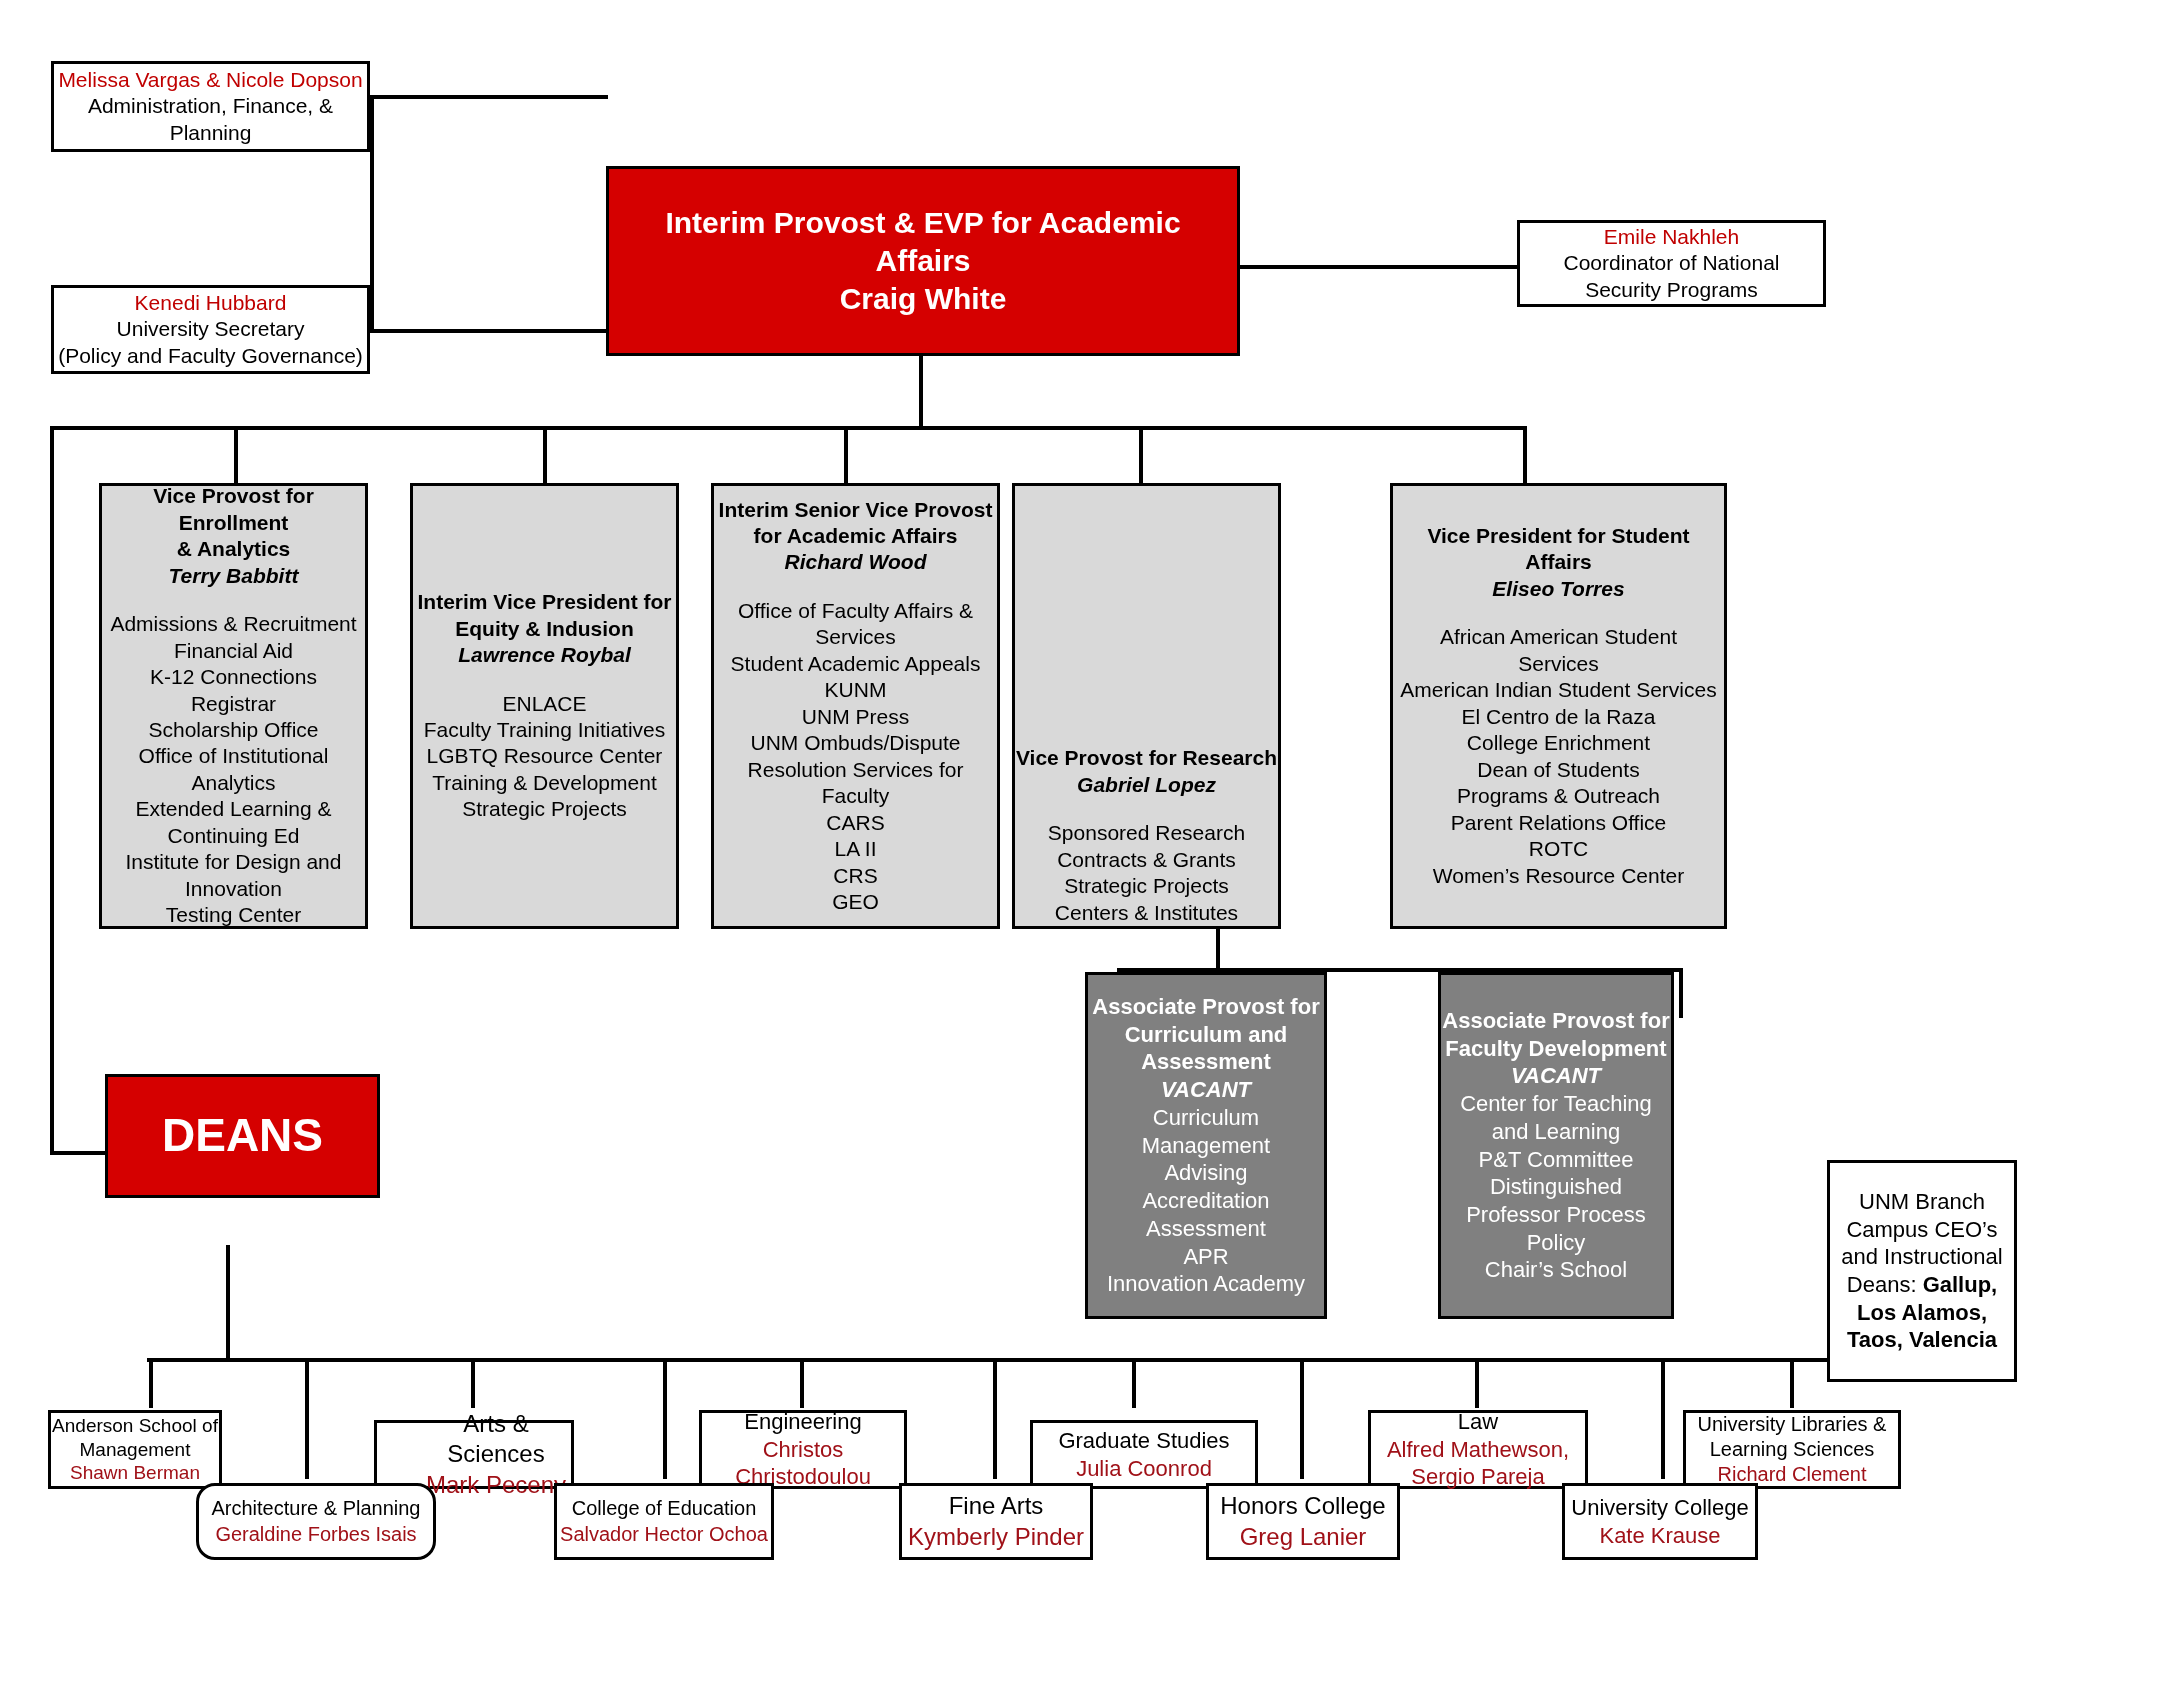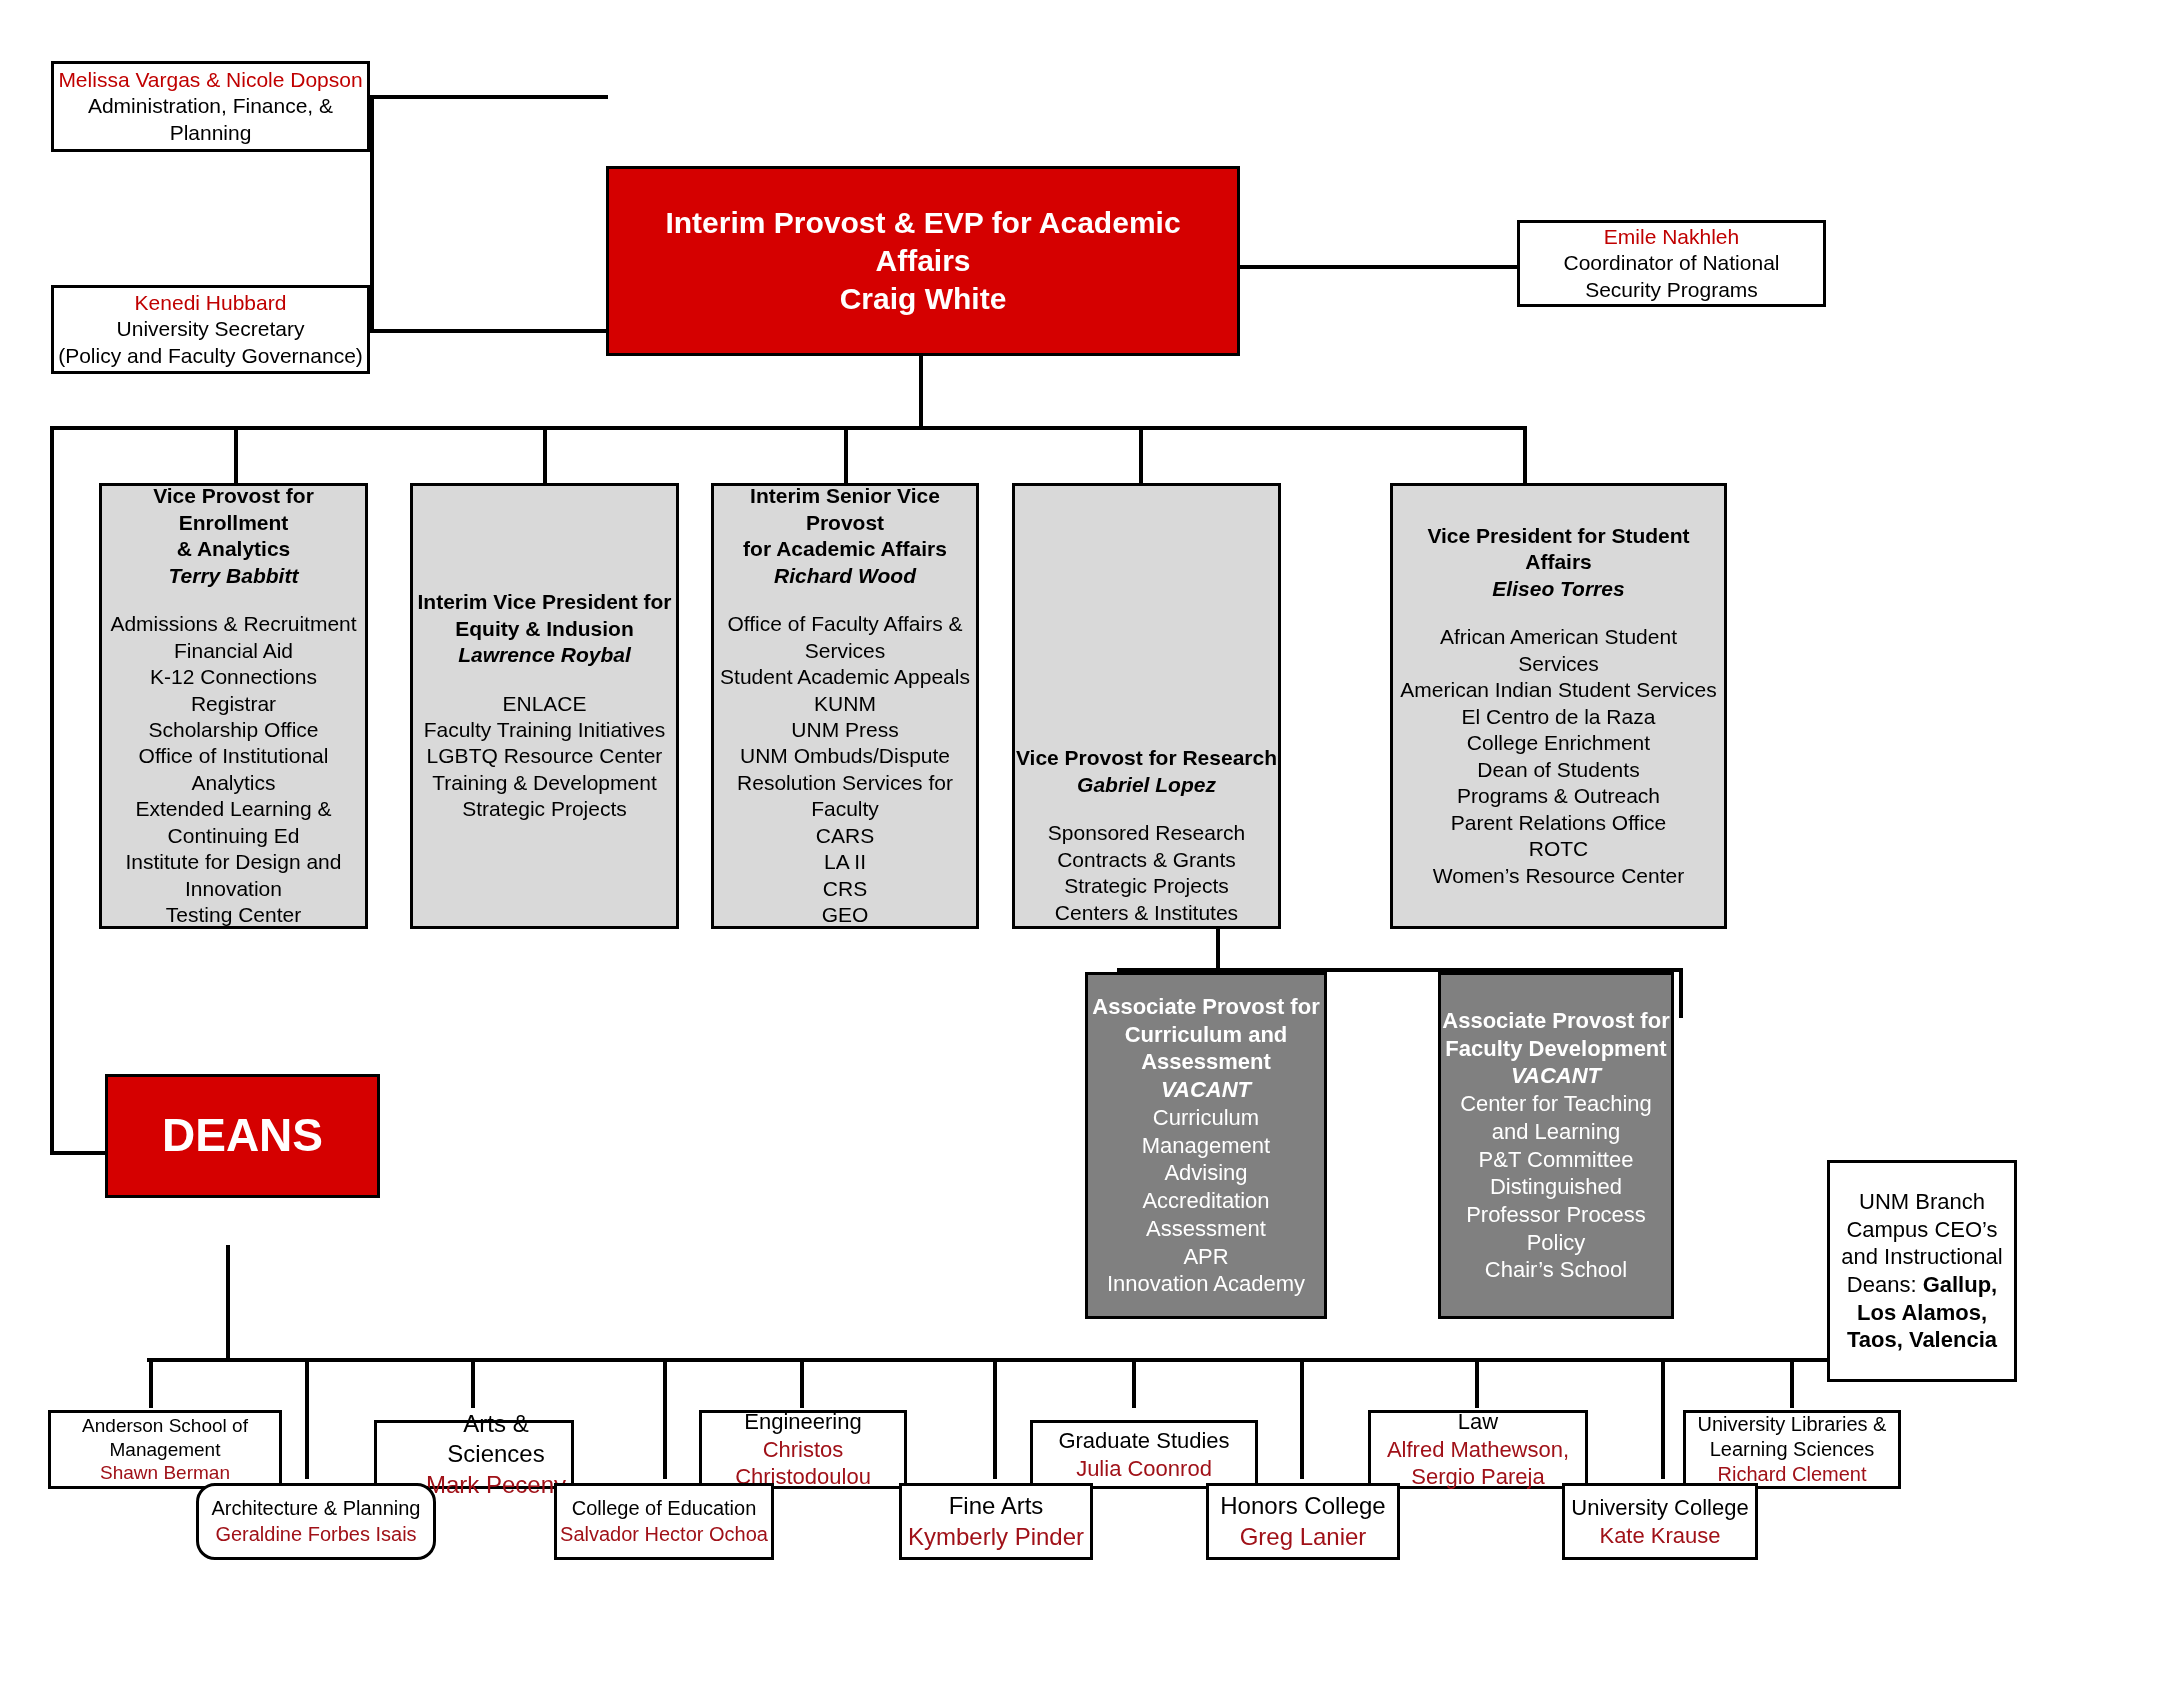--- a/index.html
+++ b/index.html
@@ -118,21 +118,21 @@
       <div class="ttl">Equity &amp; Indusion</div>
       <div class="nm">Lawrence Roybal</div>
       <div class="units">
         <div>ENLACE</div>
         <div>Faculty Training Initiatives</div>
         <div>LGBTQ Resource Center</div>
         <div>Training &amp; Development</div>
         <div>Strategic Projects</div>
       </div>
     </div>
-    <div class="box gray s21" style="left: 711px; top: 483px; width: 268px; height: 446px;">
+    <div class="box gray s21" style="left: 711px; top: 483px; width: 289px; height: 446px;">
       <div class="ttl">Interim Senior Vice Provost</div>
       <div class="ttl">for Academic Affairs</div>
       <div class="nm">Richard Wood</div>
       <div class="units">
         <div>Office of Faculty Affairs &amp;</div>
         <div>Services</div>
         <div>Student Academic Appeals</div>
         <div>KUNM</div>
         <div>UNM Press</div>
         <div>UNM Ombuds/Dispute</div>
@@ -199,21 +199,21 @@
       <div>DEANS</div>
     </div>
     <div class="box s22" style="left: 1827px; top: 1160px; width: 190px; height: 222px;">
       <div>UNM Branch</div>
       <div>Campus CEO’s</div>
       <div>and Instructional</div>
       <div><span>Deans: </span><span style="font-weight: bold;">Gallup,</span></div>
       <div style="font-weight: bold;">Los Alamos,</div>
       <div style="font-weight: bold;">Taos, Valencia</div>
     </div>
-    <div class="box s19" style="left: 48px; top: 1410px; width: 234px; height: 79px;">
+    <div class="box s19" style="left: 48px; top: 1410px; width: 174px; height: 79px;">
       <div>Anderson School of</div>
       <div>Management</div>
       <div class="darkred">Shawn Berman</div>
     </div>
     <div class="box s24" style="left: 374px; top: 1420px; width: 200px; height: 69px; padding-left: 44px;">
       <div>Arts &amp; Sciences</div>
       <div class="darkred">Mark Peceny</div>
     </div>
     <div class="box s22" style="left: 699px; top: 1410px; width: 208px; height: 79px;">
       <div>Engineering</div>

